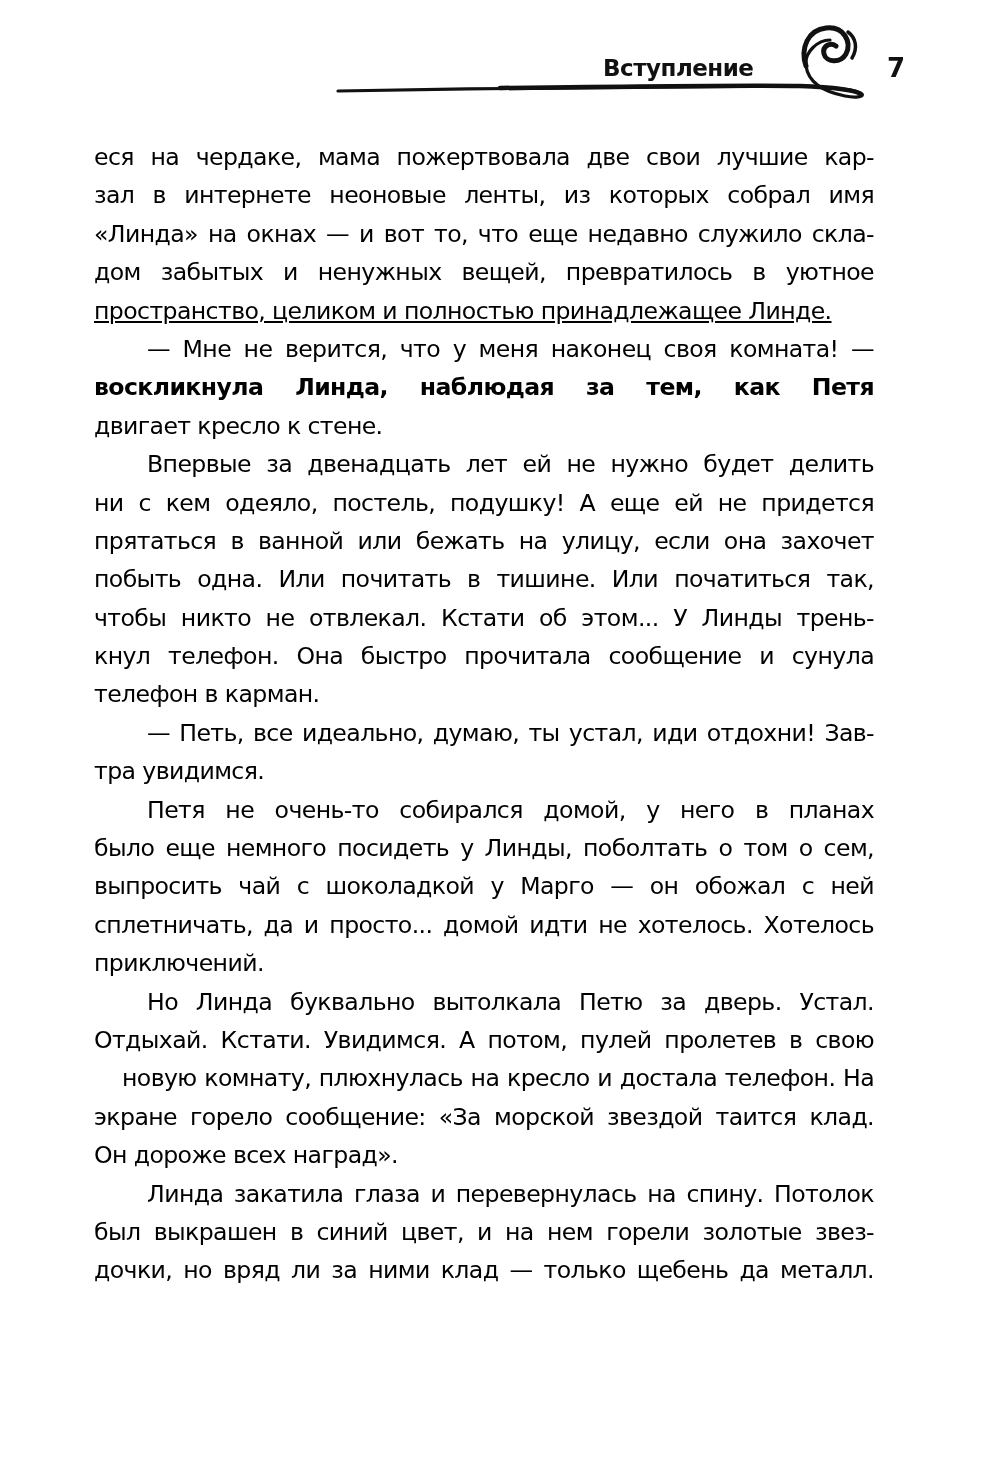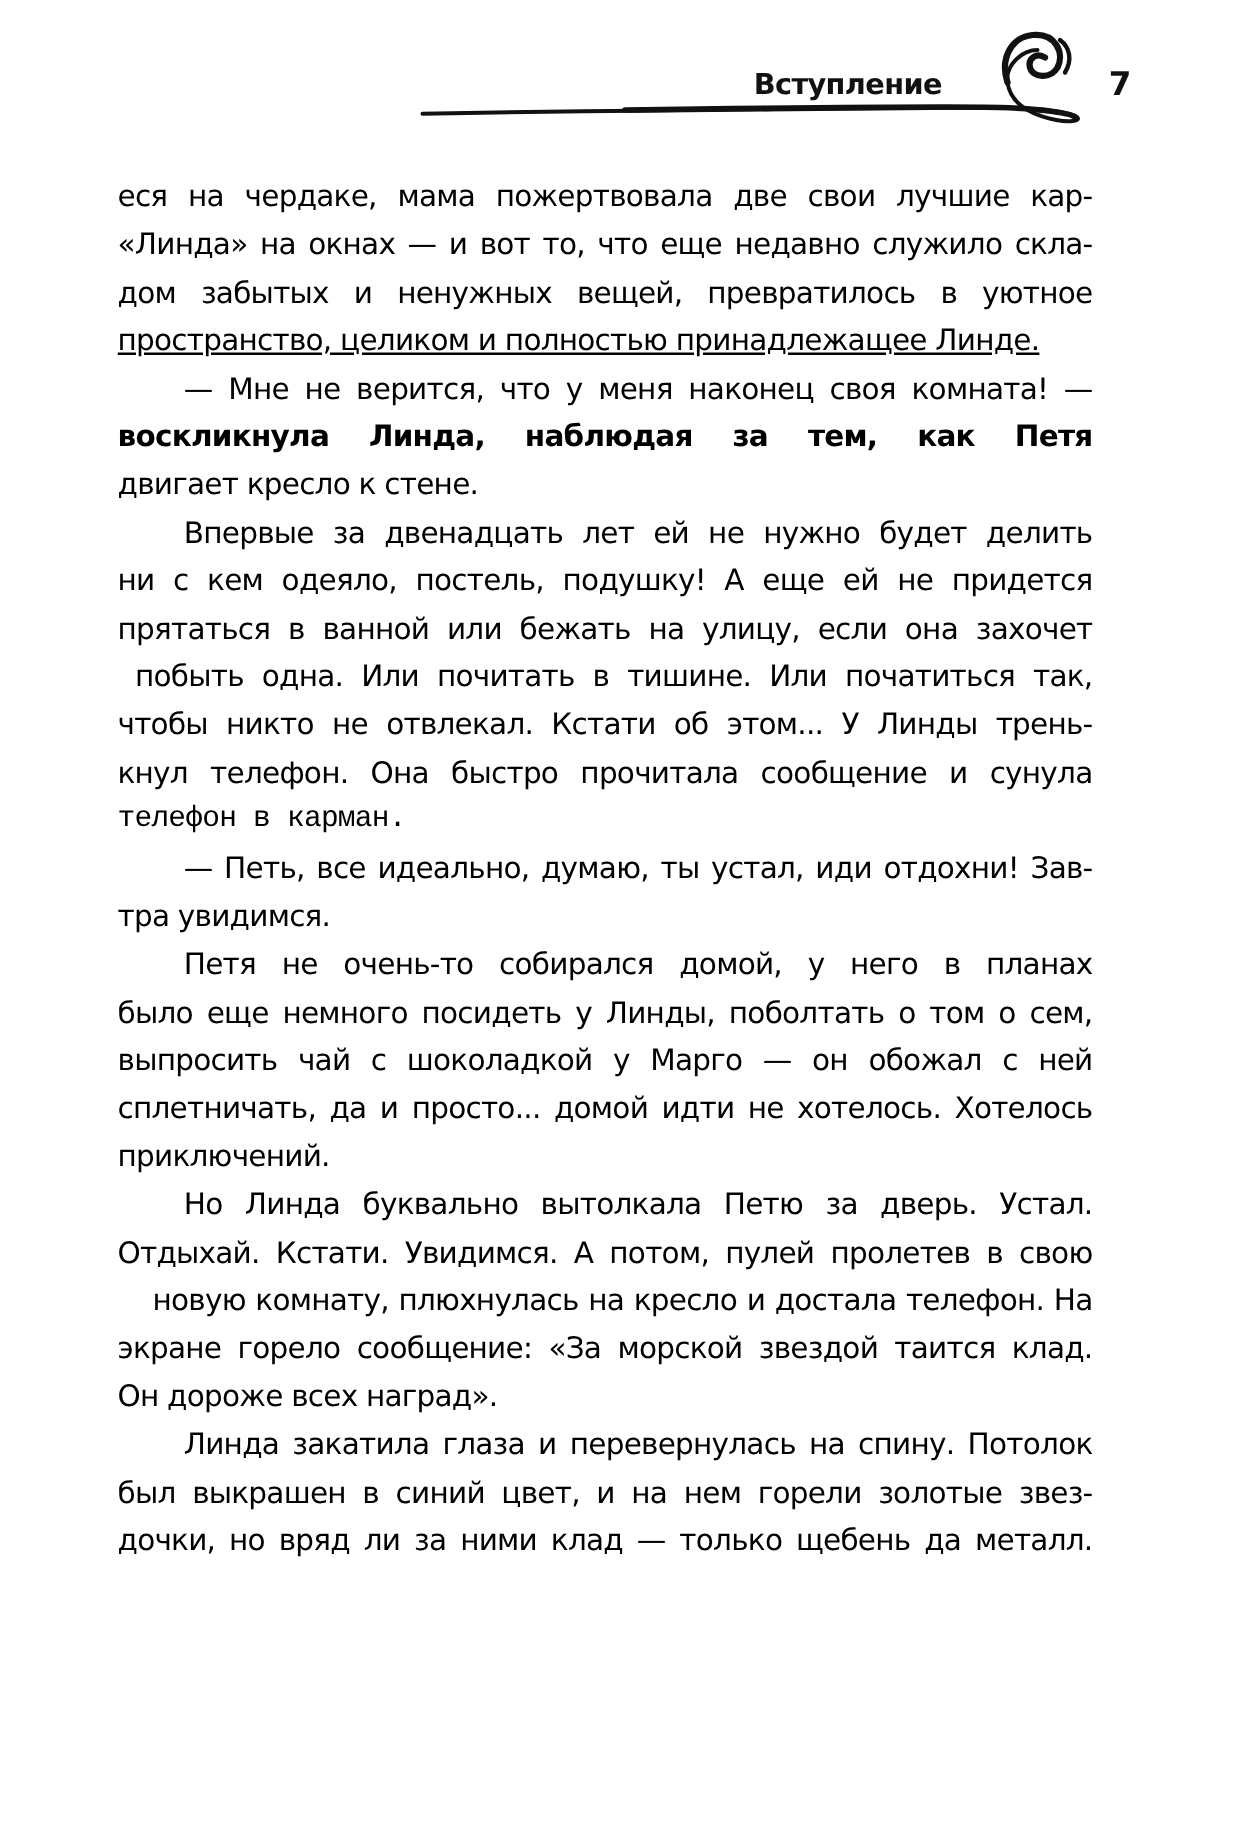--- a/index.html
+++ b/index.html
@@ -93,39 +93,40 @@
       <path d="M848 32 C 856 38, 858 48, 852 58" fill="none" stroke="#111" stroke-width="3.5" stroke-linecap="round"></path>
     </svg>
     <span class="header-title">Вступление</span>
     <span class="page-number">7</span>
   </div>
 
   <div class="body-text">
 
     <div>
       <span class="line" style="white-space: normal; overflow: hidden;">еся на чердаке, мама пожертвовала две свои лучшие кар-</span>
+      <span class="line" style="white-space: normal; overflow: hidden;">зал в интернете неоновые ленты, из которых собрал имя</span>
       <span class="line" style="white-space: normal; overflow: hidden;">«Линда» на окнах — и вот то, что еще недавно служило скла-</span>
       <span class="line" style="white-space: normal; overflow: hidden;">дом забытых и ненужных вещей, превратилось в уютное</span>
       <span class="line last" style="white-space: normal; overflow: hidden; text-decoration: underline;">пространство, целиком и полностью принадлежащее Линде.</span>
     </div>
 
     <div>
       <span class="line indent" style="white-space: normal; overflow: hidden;">— Мне не верится, что у меня наконец своя комната! —</span>
       <span class="line" style="white-space: normal; overflow: hidden; font-weight: bold;">воскликнула Линда, наблюдая за тем, как Петя старательно</span>
       <span class="line last" style="white-space: normal; overflow: hidden;">двигает кресло к стене.</span>
     </div>
 
     <div>
       <span class="line indent" style="white-space: normal; overflow: hidden;">Впервые за двенадцать лет ей не нужно будет делить</span>
       <span class="line" style="white-space: normal; overflow: hidden;">ни с кем одеяло, постель, подушку! А еще ей не придется</span>
       <span class="line" style="white-space: normal; overflow: hidden;">прятаться в ванной или бежать на улицу, если она захочет</span>
-      <span class="line" style="white-space: normal; overflow: hidden; margin-left: 14px;">побыть одна. Или почитать в тишине. Или початиться так,</span>
+      <span class="line" style="white-space: normal; overflow: hidden;">побыть одна. Или почитать в тишине. Или початиться так,</span>
       <span class="line" style="white-space: normal; overflow: hidden;">чтобы никто не отвлекал. Кстати об этом... У Линды трень-</span>
       <span class="line" style="white-space: normal; overflow: hidden;">кнул телефон. Она быстро прочитала сообщение и сунула</span>
-      <span class="line last" style="white-space: normal; overflow: hidden; font-family: Liberation Mono, monospace;">телефон в карман.</span>
+      <span class="line last" style="white-space: normal; overflow: hidden;">телефон в карман.</span>
     </div>
 
     <div>
       <span class="line indent" style="white-space: normal; overflow: hidden;">— Петь, все идеально, думаю, ты устал, иди отдохни! Зав-</span>
       <span class="line last" style="white-space: normal; overflow: hidden;">тра увидимся.</span>
     </div>
 
     <div>
       <span class="line indent" style="white-space: normal; overflow: hidden;">Петя не очень-то собирался домой, у него в планах</span>
       <span class="line" style="white-space: normal; overflow: hidden;">было еще немного посидеть у Линды, поболтать о том о сем,</span>

